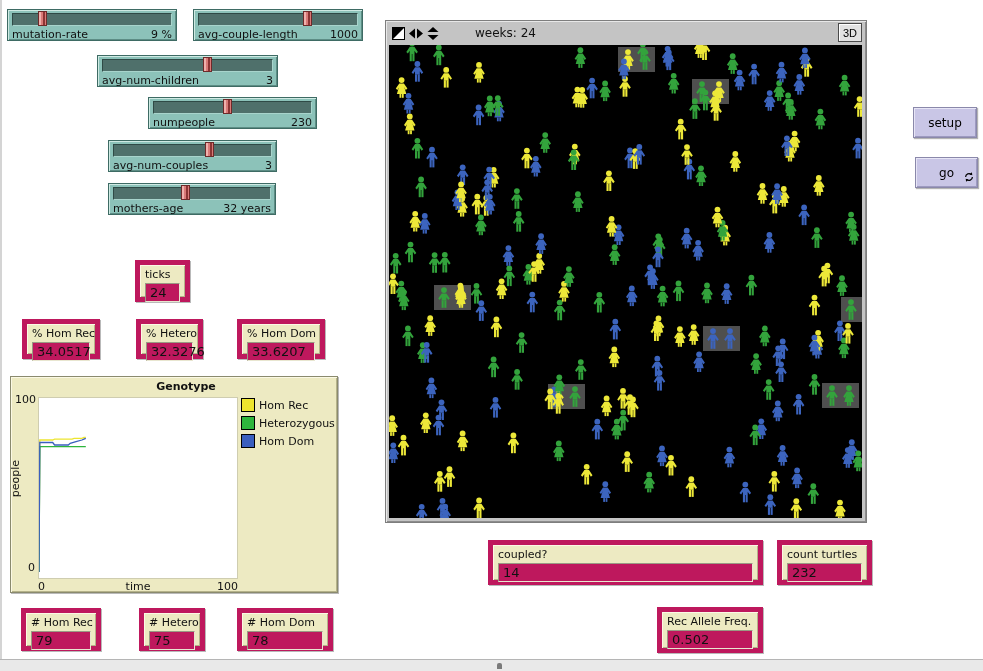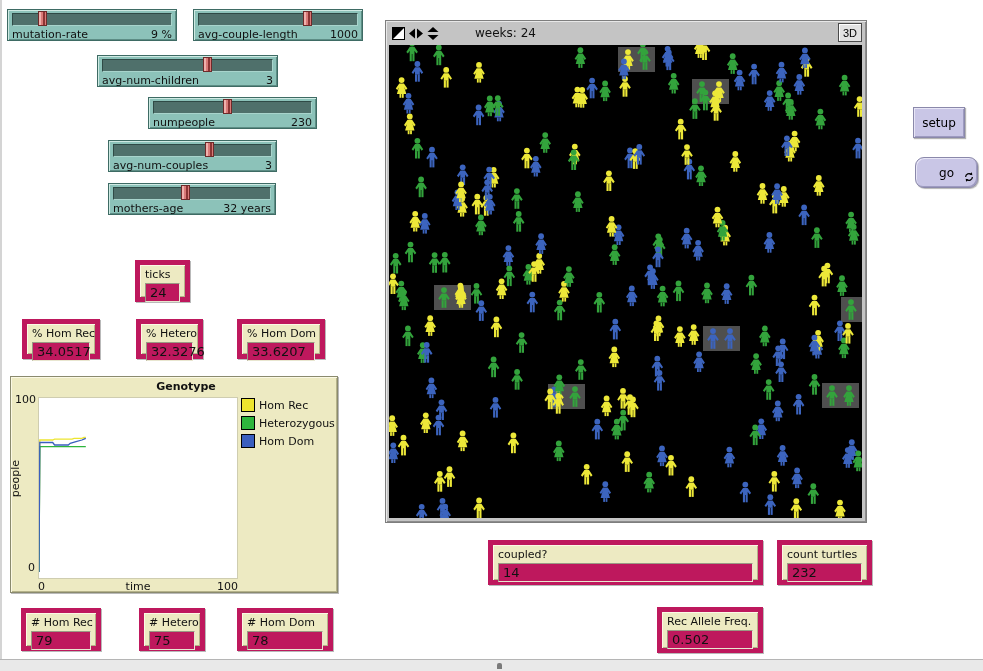--- a/index.html
+++ b/index.html
@@ -476,22 +476,22 @@
           <use href="#p-female" x="218.3" y="301.3" fill="#ede839"></use>
           <use href="#p-female" x="424.4" y="63.5" fill="#33a33c"></use>
           <use href="#p-male" x="162.2" y="347.9" fill="#ede839"></use>
           <use href="#p-female" x="172.9" y="221.0" fill="#33a33c"></use>
           <use href="#p-female" x="84.9" y="169.4" fill="#33a33c"></use>
           <use href="#p-male" x="390.9" y="90.2" fill="#3c64be"></use>
         </svg>
     </div>
   </div>
 
-  <button class="nl-button" style="left:913px;top:107px;width:52px;height:31px;">setup</button>
-  <button class="nl-button" style="left:915px;top:157px;width:63px;height:31px;border-radius:9px;">
+  <button class="nl-button" style="left:913px;top:107px;width:64px;height:31px;">setup</button>
+  <button class="nl-button" style="left:915px;top:157px;width:63px;height:31px;">
     <span>go</span>
     <span class="go-icon">
       <svg width="10" height="10" viewBox="0 0 10 10">
         <path d="M1.6 5a3.4 3.4 0 0 1 5.8-2.4" fill="none" stroke="#000" stroke-width="1.2"></path>
         <polygon points="7.9,0.2 8.3,3.2 5.4,2.6" fill="#000"></polygon>
         <path d="M8.4 5a3.4 3.4 0 0 1-5.8 2.4" fill="none" stroke="#000" stroke-width="1.2"></path>
         <polygon points="2.1,9.8 1.7,6.8 4.6,7.4" fill="#000"></polygon>
       </svg>
     </span>
   </button>

